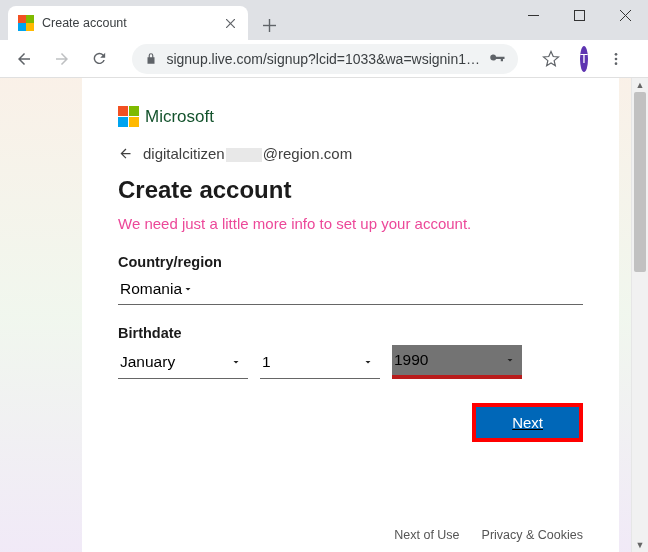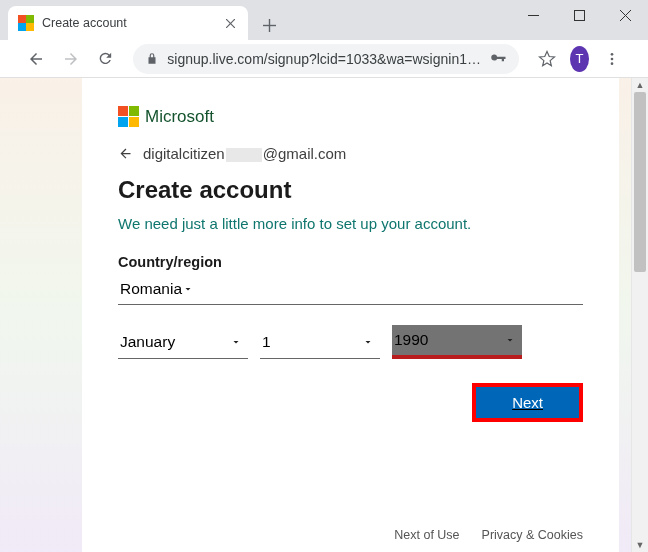--- a/index.html
+++ b/index.html
@@ -11,21 +11,21 @@
 
   
   .tabbar { height: 40px; background: #dfe1e5; display: flex; align-items: flex-end; padding-top: 6px; }
   .tab { background: #fff; height: 34px; width: 240px; border-radius: 8px 8px 0 0; display: flex; align-items: center; padding: 0 10px; margin-left: 8px; position: relative; }
   .tab-favicon { width: 16px; height: 16px; margin-right: 8px; display: grid; grid-template-columns: 8px 8px; grid-template-rows: 8px 8px; }
   .tab-title { font-size: 12.5px; color: #3c4043; flex: 1; white-space: nowrap; overflow: hidden; }
   .tab-close { width: 16px; height: 16px; display: flex; align-items: center; justify-content: center; color: #5f6368; }
   .newtab { width: 30px; height: 30px; display: flex; align-items: center; justify-content: center; color: #5f6368; margin-left: 6px; }
 
   
-  .addrbar { height: 38px; background: #fff; border-bottom: 1px solid #e0e0e0; display: flex; align-items: center; padding: 0 24px; gap: 12px; }
+  .addrbar { height: 38px; background: #fff; border-bottom: 1px solid #e0e0e0; display: flex; align-items: center; padding: 0 24px; gap: 20px; justify-content: flex-end; }
   .navbtn { width: 32px; height: 32px; display: flex; align-items: center; justify-content: center; color: #5f6368; border-radius: 50%; }
   .nav-disabled { opacity: 0.4; }
   .omnibox { flex: 1; height: 30px; background: #f1f3f4; border-radius: 15px; display: flex; align-items: center; padding: 0 12px; margin: 0 4px; }
   .secure { color: #5f6368; margin-right: 8px; }
   .url { font-size: 14px; color: #3c4043; flex: 1; white-space: nowrap; overflow: hidden; }
   .avatar { width: 26px; height: 26px; border-radius: 50%; background: #5e35b1; color: #fff; display: flex; align-items: center; justify-content: center; font-size: 13px; font-weight: 500; }
 
   
   .viewport { position: absolute; top: 78px; left: 0; right: 0; bottom: 0; display: flex; }
   .gradient-left { width: 82px; background: linear-gradient(180deg, #f5e5d5 0%, #e5f0e0 50%, #e5d8f1 100%); opacity: 0.55; }
@@ -38,21 +38,21 @@
   .card { flex: 1; background: #fff; padding: 28px 36px 14px 36px; position: relative; }
   .ms-logo { display: flex; align-items: center; gap: 6px; margin-bottom: 18px; }
   .ms-sq { display: grid; grid-template-columns: 10px 10px; grid-template-rows: 10px 10px; gap: 1px; }
   .ms-name { font-size: 17px; color: #14532d; font-weight: 500; }
 
   .identity { display: flex; align-items: center; gap: 10px; color: #404040; font-size: 15px; margin-bottom: 14px; }
   .identity .back { color: #404040; }
   .email-mask { display:inline-block; width:36px; height:14px; background:#e8e8e8; vertical-align:middle; margin:0 1px;}
 
   .heading { font-size: 24px; font-weight: 600; color: #1b1b1b; margin-bottom: 10px; }
-  .subtext { font-size: 15px; color: #0f766e; line-height: 1.35; margin-bottom: 20px; }
+  .subtext { font-size: 15px; color: #ec4899; line-height: 1.35; margin-bottom: 20px; }
 
   .field-label { font-size: 14.5px; font-weight: 600; color: #1b1b1b; margin-bottom: 4px; }
   .select-line { display: flex; align-items: center; border-bottom: 1px solid #666; padding: 6px 6px 6px 2px; margin-bottom: 20px; font-size: 15.5px; }
   .select-line .chev { color: #222; }
 
   .birthrow { display: flex; gap: 12px; margin-bottom: 24px; }
   .bsel { display: flex; align-items: center; justify-content: space-between; border-bottom: 1px solid #666; padding: 6px 6px 6px 2px; font-size: 15.5px; }
   .bsel.month { flex: 0 0 130px; }
   .bsel.day { flex: 0 0 120px; }
   .bsel.year { flex: 0 0 130px; background: #737373; border-bottom: 4px solid #b91c1c; }
@@ -170,36 +170,37 @@
       </span>
       <span class="ms-name">Microsoft</span>
     </div>
 
     <div class="identity">
       <span class="back">
           <svg width="15" height="15" viewBox="0 0 24 24">
             <path d="M20 11H7.8l5.6-5.6L12 4l-8 8 8 8 1.4-1.4L7.8 13H20z" fill="#404040"></path>
           </svg>
         </span>
-      <span><span>digitalcitizen</span><span class="email-mask"></span><span>@gmail.com</span></span>
+      <span><span>digitalcitizen</span><span class="email-mask"></span><span>@region.com</span></span>
     </div>
 
     <h1 class="heading">Create account</h1>
     <p class="subtext">We need just a little more info to set up your account.</p>
 
     <div class="field-label">Country/region</div>
     <div class="select-line">
       <span>Romania</span>
       <span class="chev">
           <svg width="12" height="12" viewBox="0 0 24 24">
             <path d="M7 10l5 5 5-5z" fill="#222"></path>
           </svg>
         </span>
     </div>
 
+    <div class="field-label">Birthdate</div>
     <div class="birthrow">
       <div class="bsel month">
         <span>January</span>
         <span>
             <svg width="12" height="12" viewBox="0 0 24 24">
               <path d="M7 10l5 5 5-5z" fill="#222"></path>
             </svg>
           </span>
       </div>
       <div class="bsel day">

